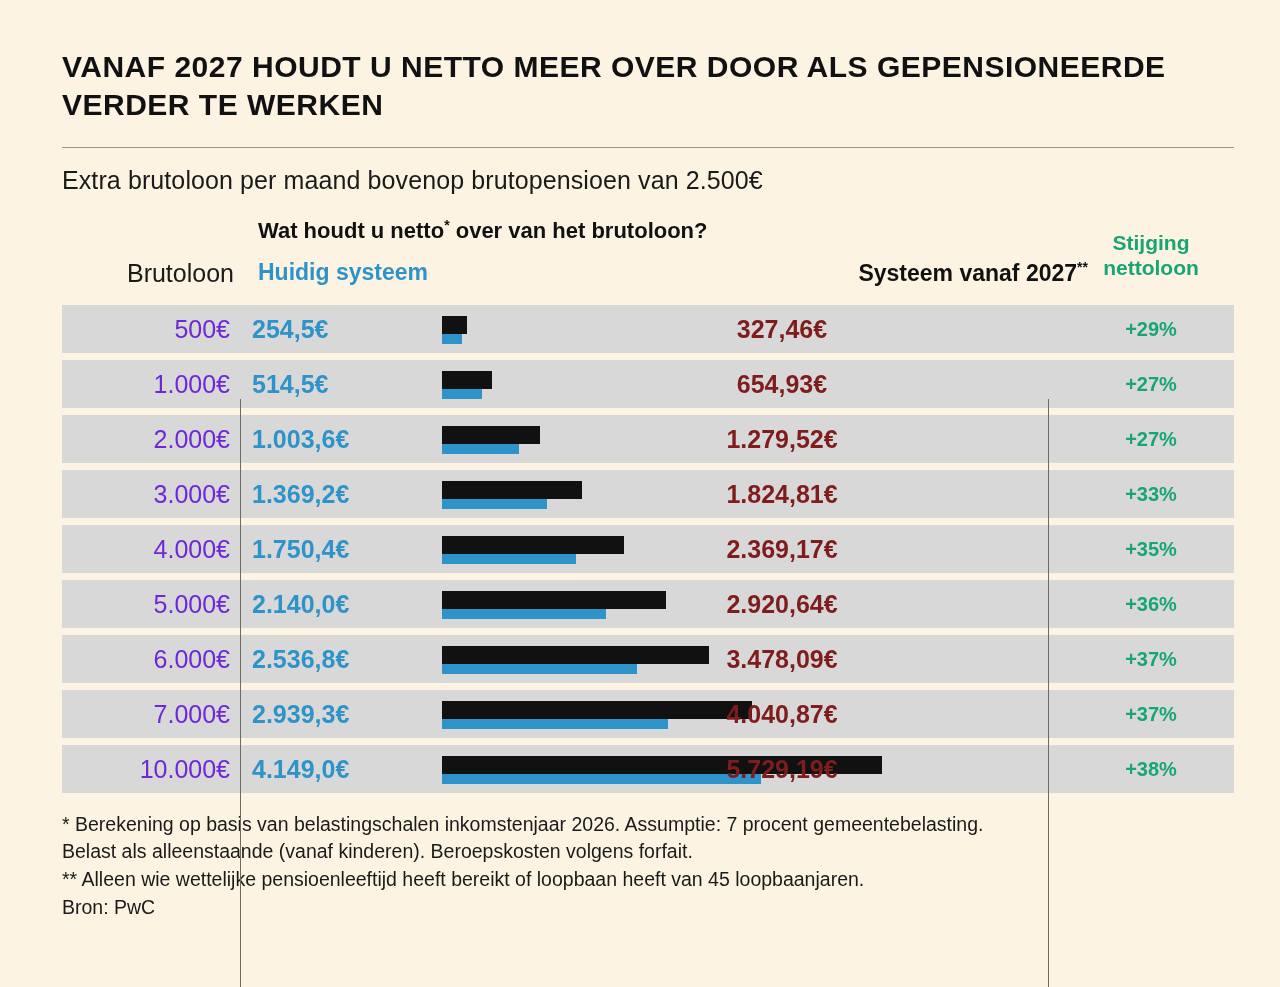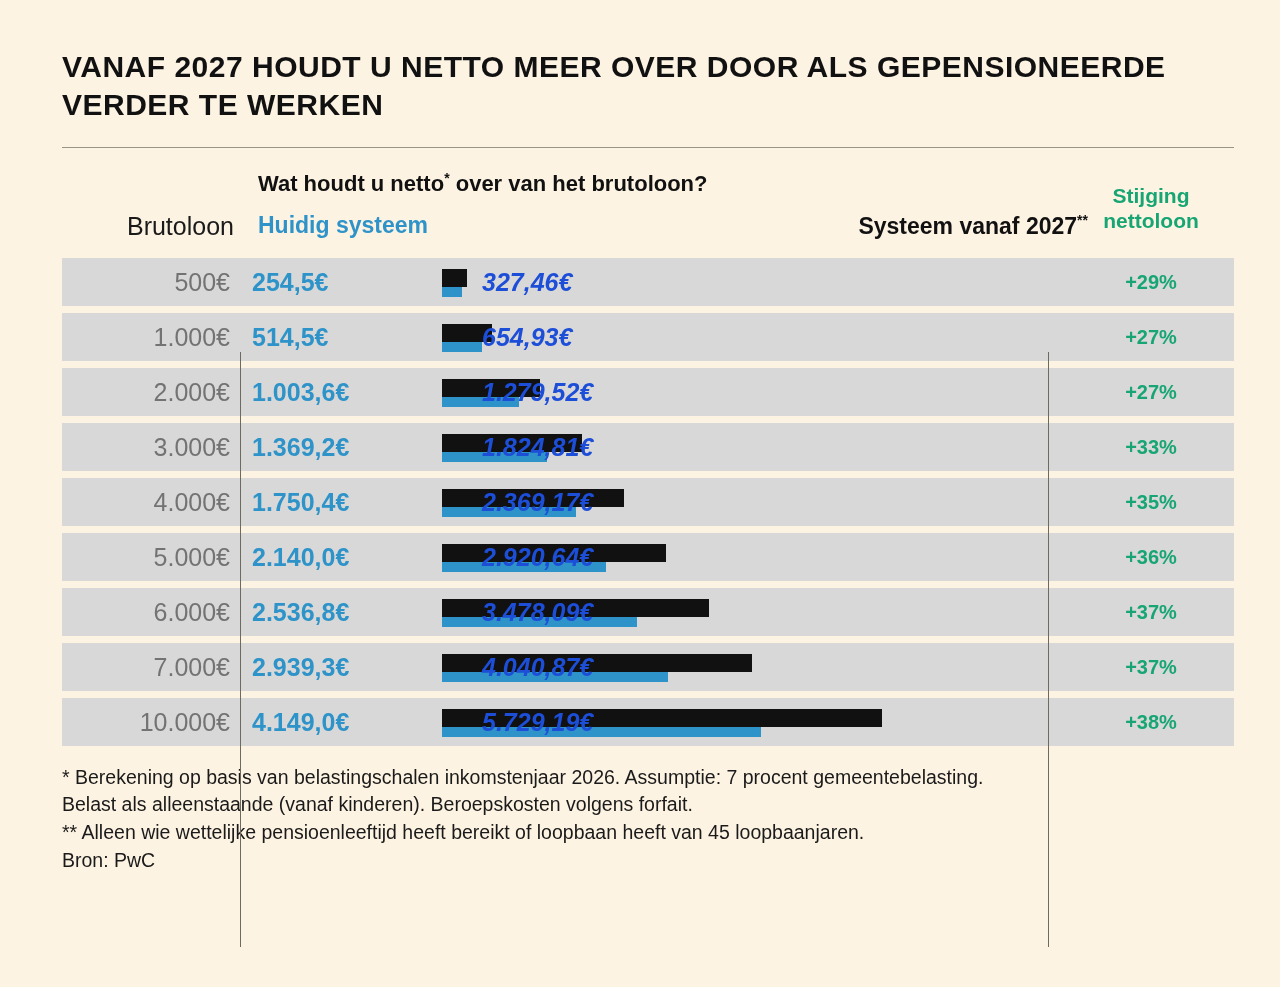--- a/index.html
+++ b/index.html
@@ -144,44 +144,43 @@
   }
   .cell-gross {
     position: absolute;
     left: 0;
     top: 0;
     width: 168px;
     height: 48px;
     line-height: 48px;
     text-align: right;
     font-size: 25px;
-    color: #737373;
+    color: #6d28d9;
   }
   .cell-current {
     position: absolute;
     left: 190px;
     top: 0;
     height: 48px;
     line-height: 48px;
     font-size: 25px;
     font-weight: bold;
     color: #2e93c9;
   }
   .cell-future {
     position: absolute;
     left: 420px;
     top: 0;
     width: 600px;
     height: 48px;
     line-height: 48px;
-    text-align: left;
-    font-size: 25px;
-    font-weight: bold;
-    color: #1d4ed8;
-    font-style: italic;
+    text-align: center;
+    font-size: 25px;
+    font-weight: bold;
+    color: #7f1d1d;
   }
   .cell-rise {
     position: absolute;
     right: 0;
     top: 0;
     width: 166px;
     height: 48px;
     line-height: 48px;
     text-align: center;
     font-size: 20px;
@@ -223,20 +222,21 @@
 </style>
 </head>
 <body>
 
 <div class="page">
 
   <h1 class="title">VANAF 2027 HOUDT U NETTO MEER OVER DOOR ALS GEPENSIONEERDE VERDER TE WERKEN</h1>
 
   <div class="title-rule"></div>
 
+  <div class="subtitle">Extra brutoloon per maand bovenop brutopensioen van 2.500€</div>
 
   <div class="chart">
 
     <div class="head">
       <div class="head-col-label">Brutoloon</div>
       <div class="head-question"><span>Wat houdt u netto</span><sup>*</sup><span> over van het brutoloon?</span></div>
       <div class="head-left-sys">Huidig systeem</div>
       <div class="head-right-sys"><span>Systeem vanaf 2027</span><sup>**</sup></div>
       <div class="head-rise">
         <div>Stijging</div>

